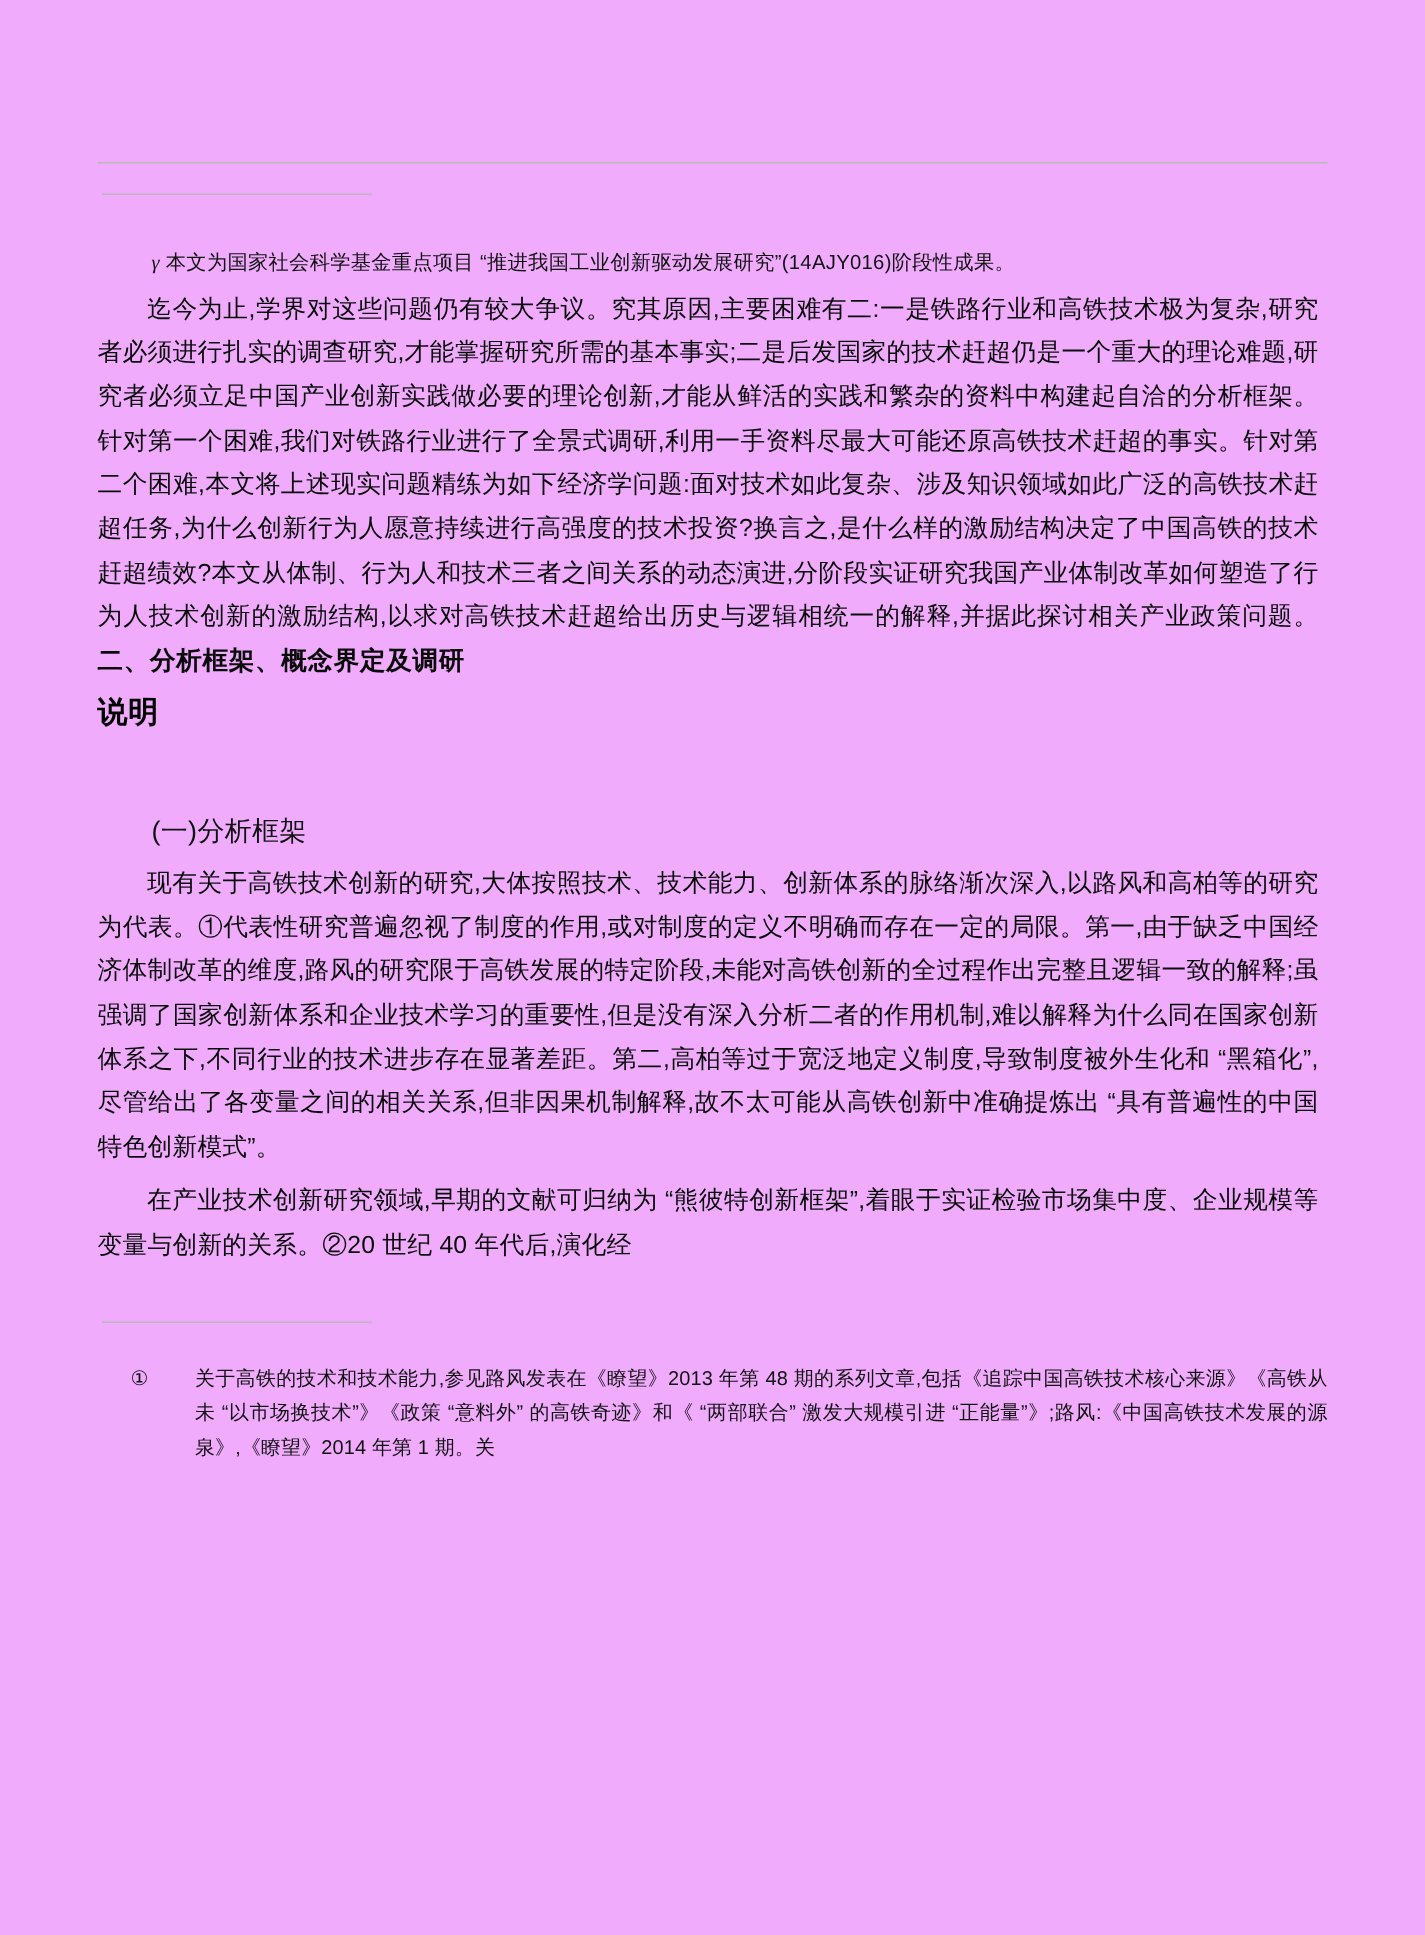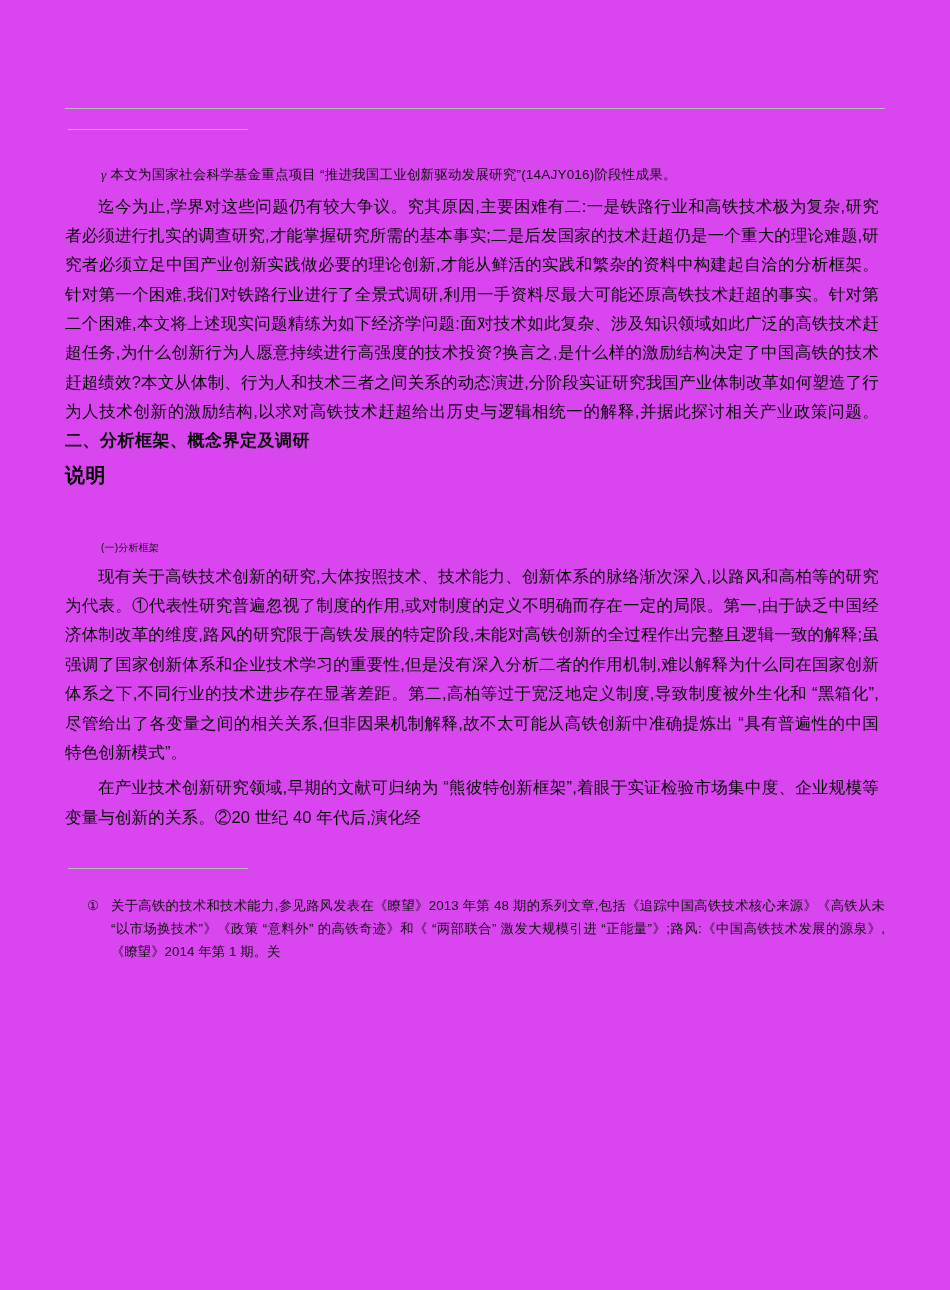--- a/index.html
+++ b/index.html
@@ -13,21 +13,21 @@
     font-family: "Liberation Sans", sans-serif;
     color: #000000;
     -webkit-font-smoothing: antialiased;
   }
   .page {
     position: relative;
     width: 950px;
     min-height: 1290px;
     box-sizing: border-box;
     padding: 0;
-    background: #d946ef;
+    background: #f0abfc;
   }
   .content {
     position: relative;
     margin: 0 auto;
     width: 820px;
     padding-top: 108px;
   }
   
   .rule-top {
     width: 820px;
@@ -87,21 +87,21 @@
     margin: 2px 0 0 0;
     font-size: 20px;
     font-weight: bold;
     line-height: 1.65;
     letter-spacing: 0.5px;
   }
 
   h3.sub-heading {
     margin: 48px 0 0 0;
     padding-left: 36px;
-    font-size: 10px;
+    font-size: 18px;
     font-weight: normal;
     line-height: 1.6;
     letter-spacing: 0.2px;
     color: #111;
   }
 
   .footnote {
     margin: 26px 0 0 0;
     display: flex;
     gap: 0;
@@ -114,20 +114,21 @@
     flex: 0 0 46px;
     padding-left: 22px;
     box-sizing: border-box;
     font-size: 13.3px;
   }
   .footnote .fn-text {
     flex: 1 1 auto;
     text-align: justify;
     text-justify: inter-ideograph;
     letter-spacing: 0.1px;
+    margin-left: 19px;
   }
 </style>
 </head>
 <body>
 
 <div class="page">
   <div class="content">
 
     <div class="rule-top"></div>
     <div class="rule-short"></div>

